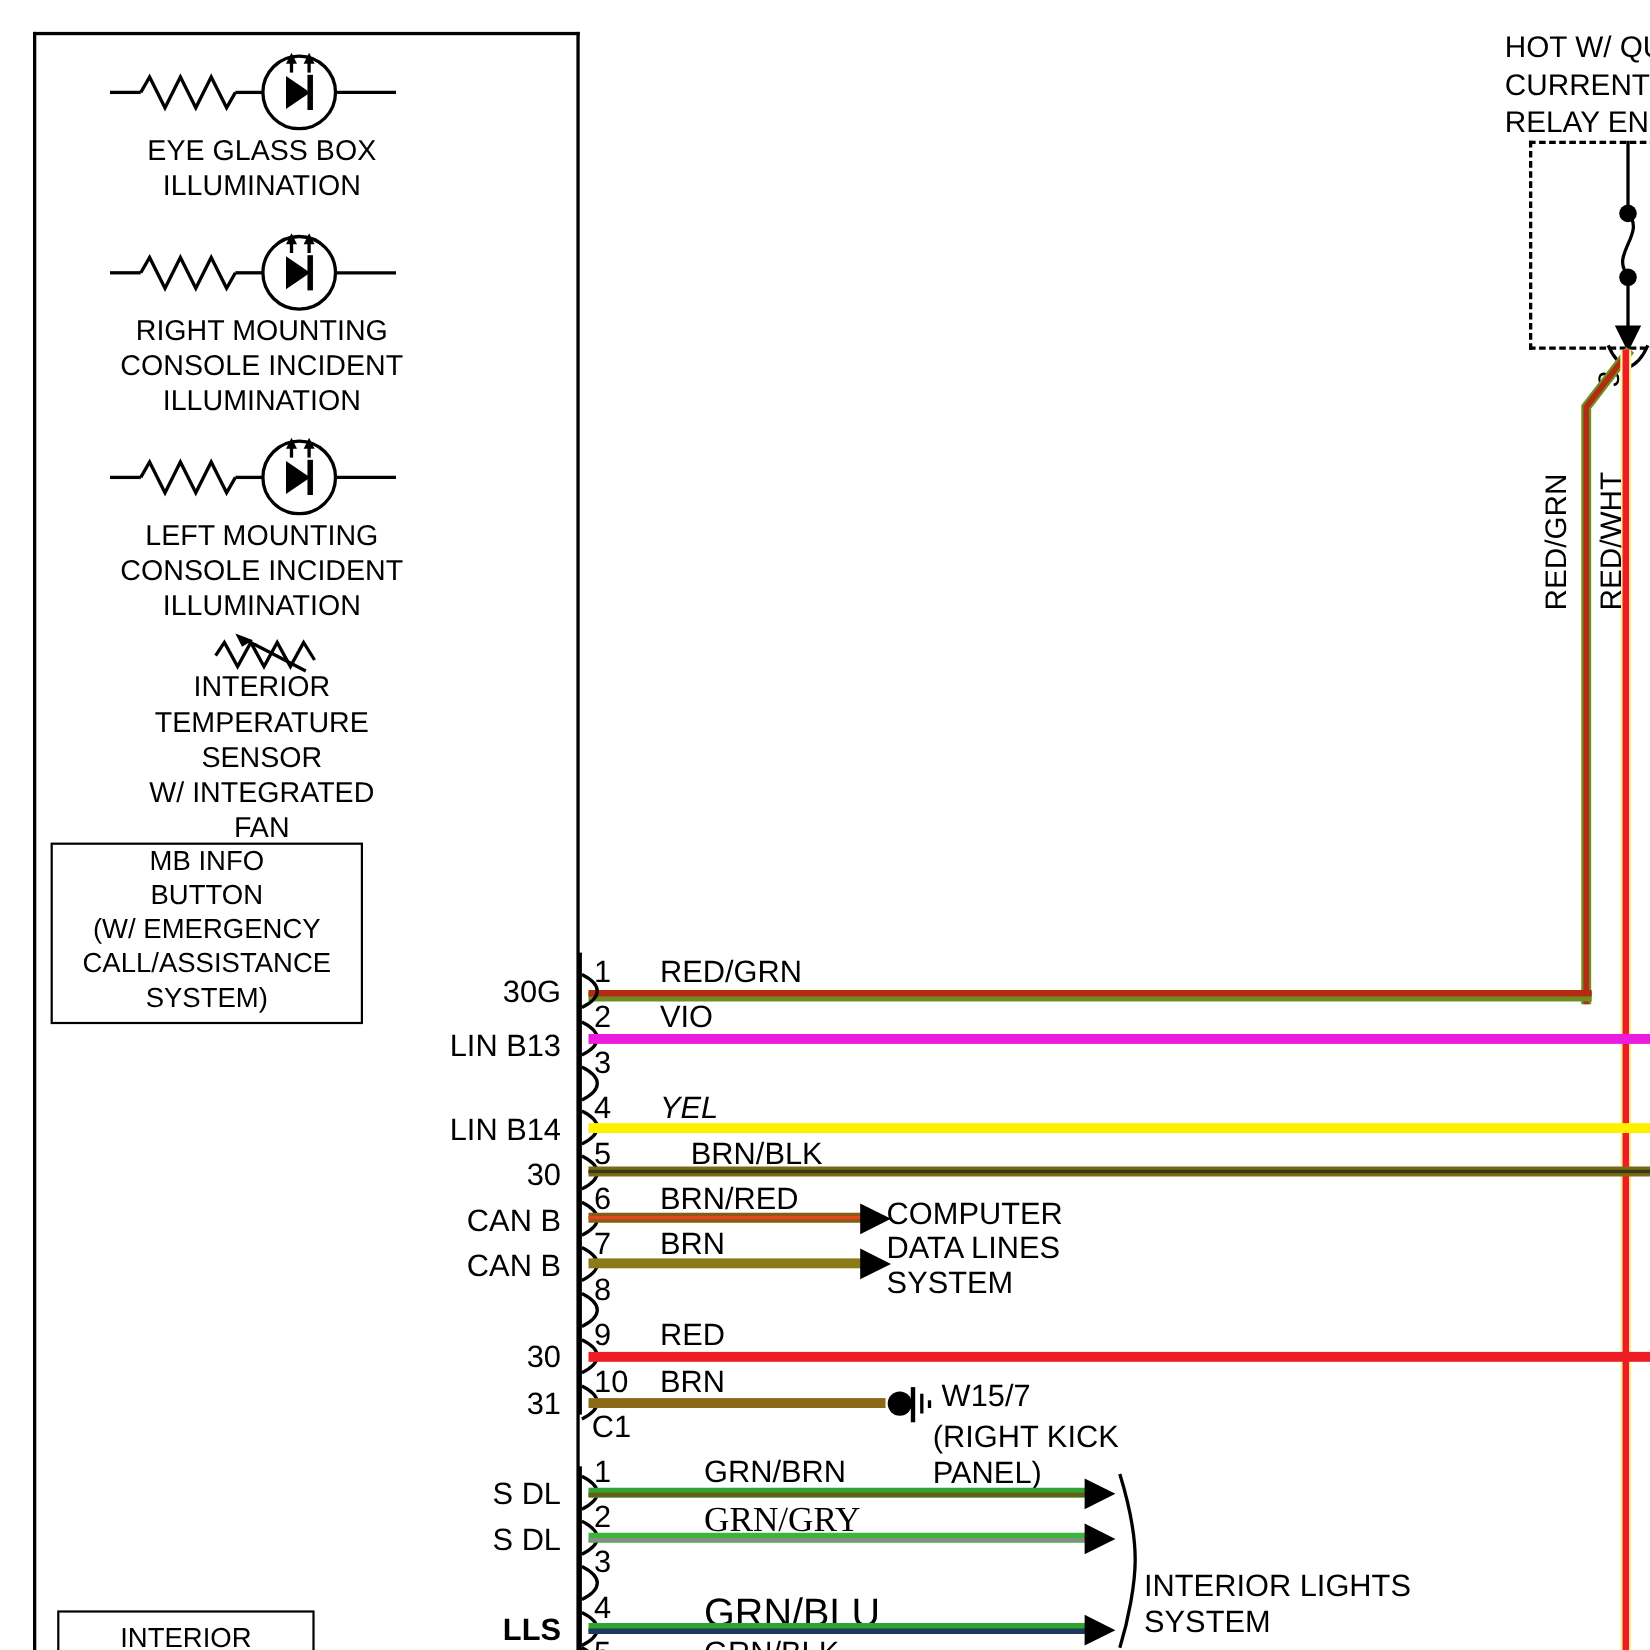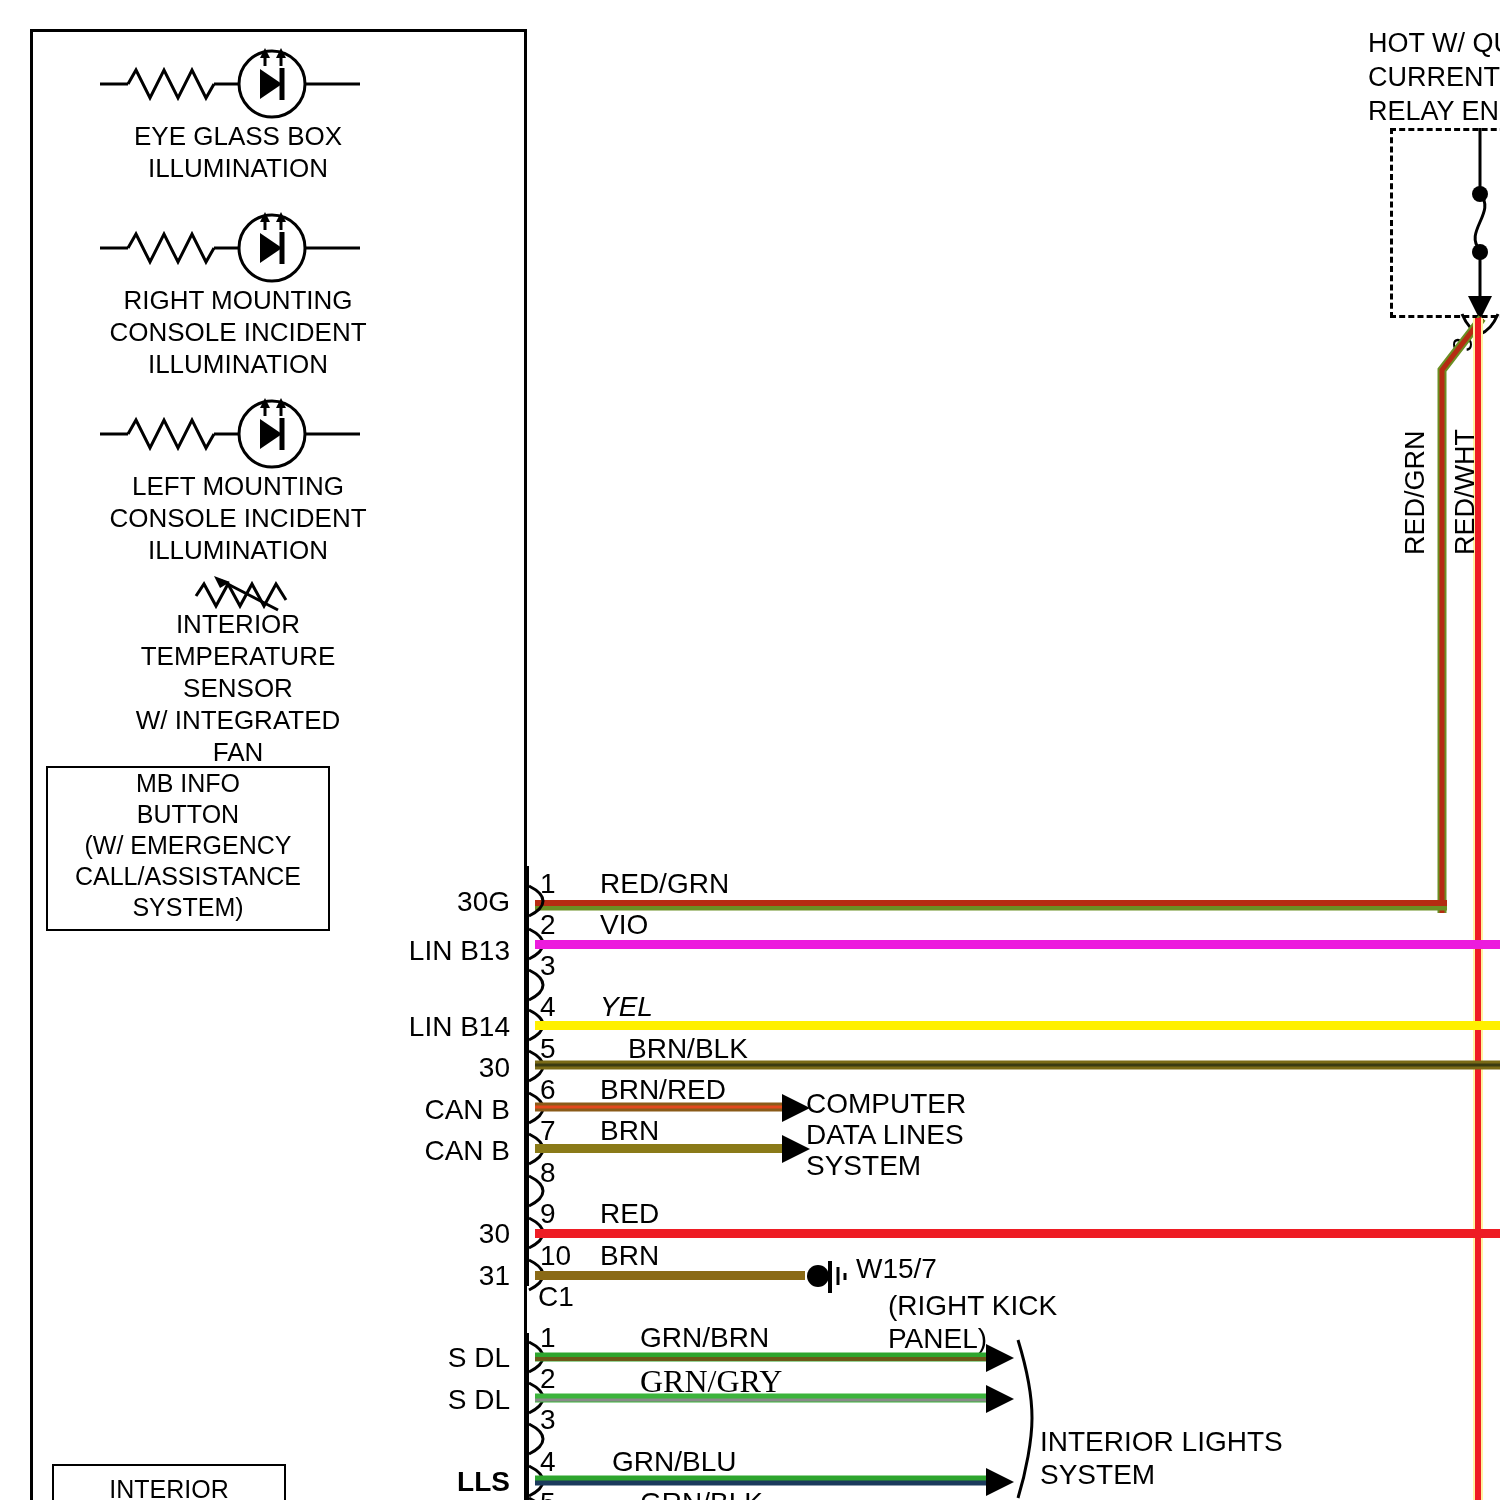--- a/index.html
+++ b/index.html
@@ -277,21 +277,21 @@
 
   <div class="abs" style="left:806px;top:1255px;width:52px;height:44px;">
     <svg width="52" height="44" viewBox="0 0 52 44">
       <circle cx="12" cy="21" r="11" fill="#000"></circle>
       <line x1="24" y1="6" x2="24" y2="38" stroke="#000" stroke-width="4"></line>
       <line x1="32" y1="12" x2="32" y2="30" stroke="#000" stroke-width="3"></line>
       <line x1="39" y1="18" x2="39" y2="25" stroke="#000" stroke-width="3"></line>
     </svg>
   </div>
   <div class="txt" style="left:856px;top:1255px;font-size:28px;">W15/7</div>
-  <div class="txt" style="left:848px;top:1289px;width:230px;font-size:28px;line-height:33px;margin-left:40px;">(RIGHT KICK
+  <div class="txt" style="left:848px;top:1289px;width:230px;font-size:28px;line-height:33px;">(RIGHT KICK
 PANEL)</div>
 
   <div class="txt" style="left:538px;top:1283px;font-size:28px;">C1</div>
 
   <div class="abs" style="left:526px;top:1333px;width:3px;height:170px;background:#000;"></div>
 
   <div class="txt rt" style="left:350px;top:1344px;width:160px;font-size:28px;">S DL</div>
   <div class="txt" style="left:540px;top:1324px;font-size:28px;">1</div>
   <div class="txt" style="left:640px;top:1324px;font-size:28px;">GRN/BRN</div>
   <div class="abs" style="left:527px;top:1340px;width:20px;height:34px;">
@@ -333,21 +333,21 @@
 
   <div class="txt" style="left:540px;top:1406px;font-size:28px;">3</div>
   <div class="abs" style="left:527px;top:1422px;width:20px;height:34px;">
     <svg width="20" height="34" viewBox="0 0 20 34">
       <path d="M2,2 C14,8 16,14 16,17 C16,20 14,26 2,32" fill="none" stroke="#000" stroke-width="3"></path>
     </svg>
   </div>
 
   <div class="txt rt" style="left:350px;top:1468px;width:160px;font-size:28px;font-weight:bold;">LLS</div>
   <div class="txt" style="left:540px;top:1448px;font-size:28px;">4</div>
-  <div class="txt" style="left:612px;top:1448px;font-size:28px;">GRN/BLU</div>
+  <div class="txt" style="left:640px;top:1448px;font-size:36px;">GRN/BLU</div>
   <div class="abs" style="left:527px;top:1464px;width:20px;height:34px;">
     <svg width="20" height="34" viewBox="0 0 20 34">
       <path d="M2,2 C14,8 16,14 16,17 C16,20 14,26 2,32" fill="none" stroke="#000" stroke-width="3"></path>
     </svg>
   </div>
   <div class="abs" style="left:535px;top:1476px;width:465px;height:10px;">
     <svg width="465" height="10" viewBox="0 0 465 10">
       <line x1="0" y1="4" x2="465" y2="4" stroke="#2ea52e" stroke-width="9"></line>
       <line x1="0" y1="7" x2="465" y2="7" stroke="#1b3a5c" stroke-width="5"></line>
     </svg>

